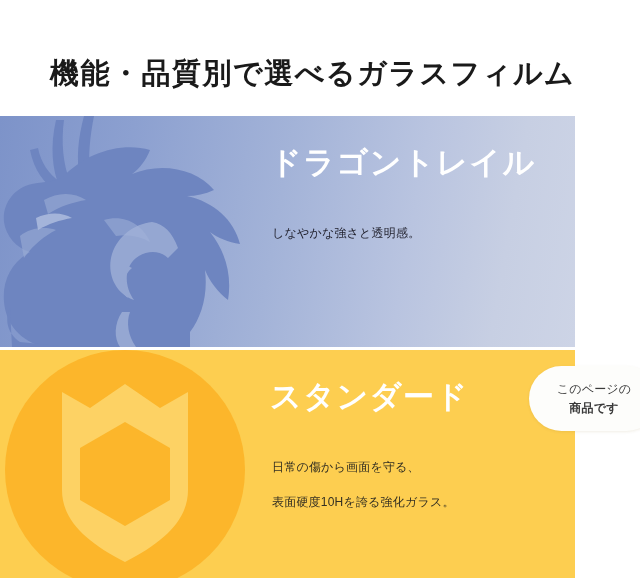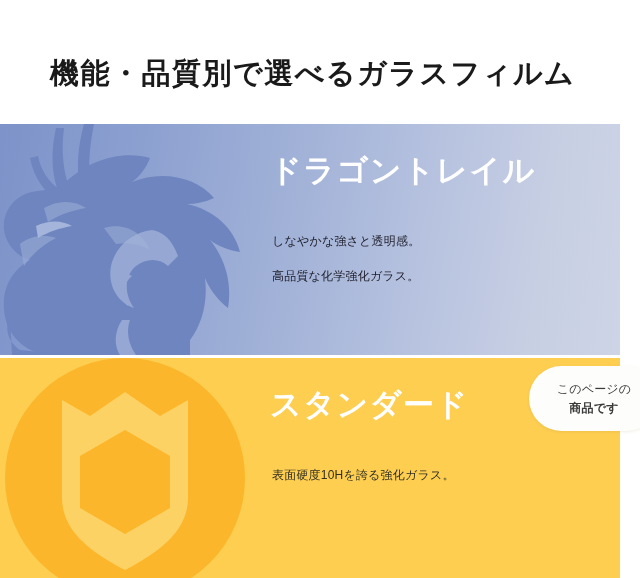--- a/index.html
+++ b/index.html
@@ -33,23 +33,22 @@
     font-weight:bold;
     color:#1a1a1a;
     letter-spacing:1.5px;
     line-height:34px;
     white-space:nowrap;
   }
 
   
   .panel {
     position:absolute;
-    left:0; width:620px;
+    left:0; width:575px;
     overflow:hidden;
-    margin-top:8px;
   }
   .panel-blue {
     top:116px; height:231px;
     background:linear-gradient(100deg,
         #7d93c9 0%,
         #8ca0d0 22%,
         #a3b3d8 48%,
         #b9c4e0 70%,
         #c7cfe3 86%,
         #cdd4e6 100%);
@@ -188,21 +187,20 @@
         <g fill="#aebcde" opacity="0.85">
           <path d="M36 102 C48 96 62 96 72 102 C60 104 48 108 38 114 Z"></path>
         </g>
       </svg>
     </div>
 
     <div class="panel-body">
       <div class="panel-title">ドラゴントレイル</div>
       <div class="panel-lines">
         <div class="panel-line">しなやかな強さと透明感。</div>
-        <div class="panel-line">高品質な化学強化ガラス。</div>
       </div>
     </div>
   </div>
 
   <div class="panel panel-orange">
 
     <div class="art">
       <svg viewBox="0 0 275 231" preserveAspectRatio="xMinYMin slice" aria-hidden="true">
         <circle cx="125" cy="120" r="120" fill="#fcb62b"></circle>
 
@@ -215,20 +213,21 @@
                  L125 34
                  L90 58 Z" fill="#fdd264"></path>
 
         <path d="M125 72 L170 98 L170 150 L125 176 L80 150 L80 98 Z" fill="#fcb62b"></path>
       </svg>
     </div>
 
     <div class="panel-body">
       <div class="panel-title">スタンダード</div>
       <div class="panel-lines">
+        <div class="panel-line">日常の傷から画面を守る、</div>
         <div class="panel-line">表面硬度10Hを誇る強化ガラス。</div>
       </div>
     </div>
   </div>
 
   <div class="badge">
     <span class="badge-line badge-line-1">このページの</span>
     <span class="badge-line badge-line-2">商品です</span>
   </div>
 

